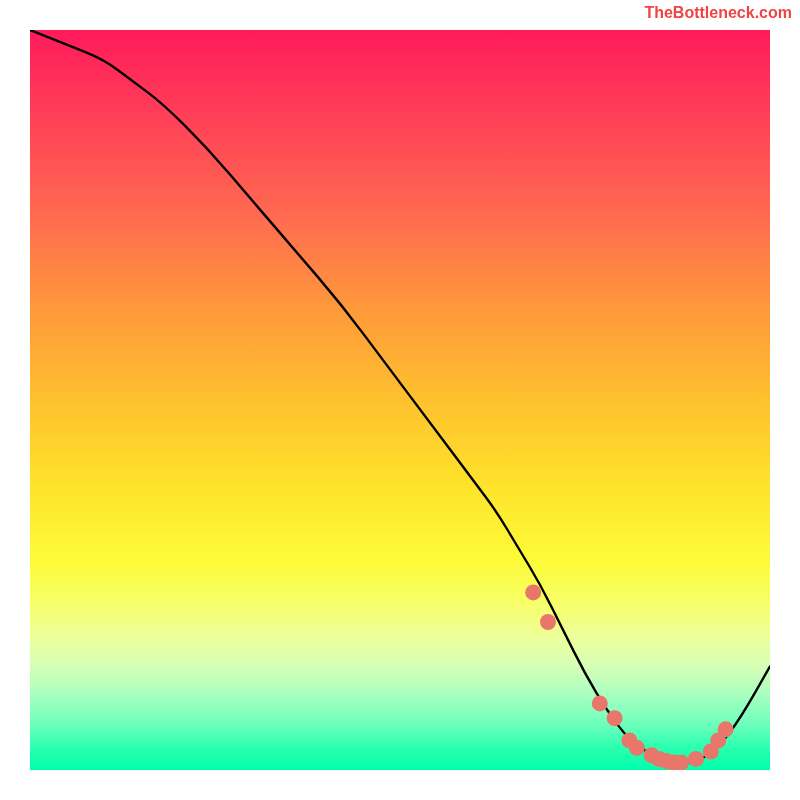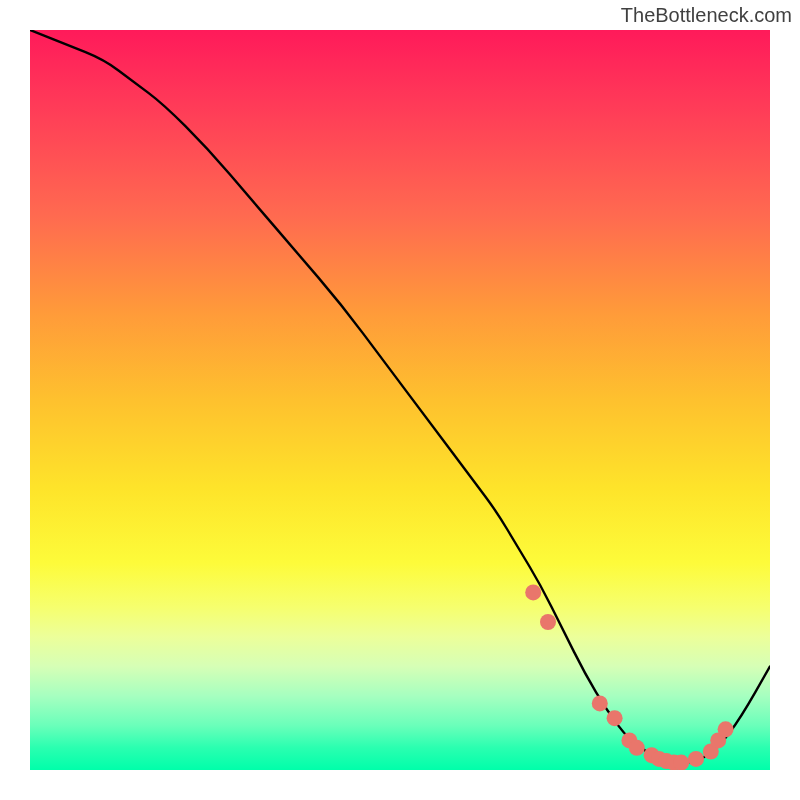--- a/index.html
+++ b/index.html
@@ -8,23 +8,23 @@
     height: 800px;
     font-family: Arial, Helvetica, sans-serif;
     background: #ffffff;
     position: relative;
     overflow: hidden;
   }
   .watermark {
     position: absolute;
     top: 4px;
     right: 8px;
-    color: #404040;
-    font-size: 20px;
-    font-weight: 400;
+    color: #ef4444;
+    font-size: 16px;
+    font-weight: 700;
     z-index: 10;
   }
   .plot {
     position: absolute;
     top: 30px;
     left: 30px;
     width: 740px;
     height: 740px;
   }
   .gradient-bg {

